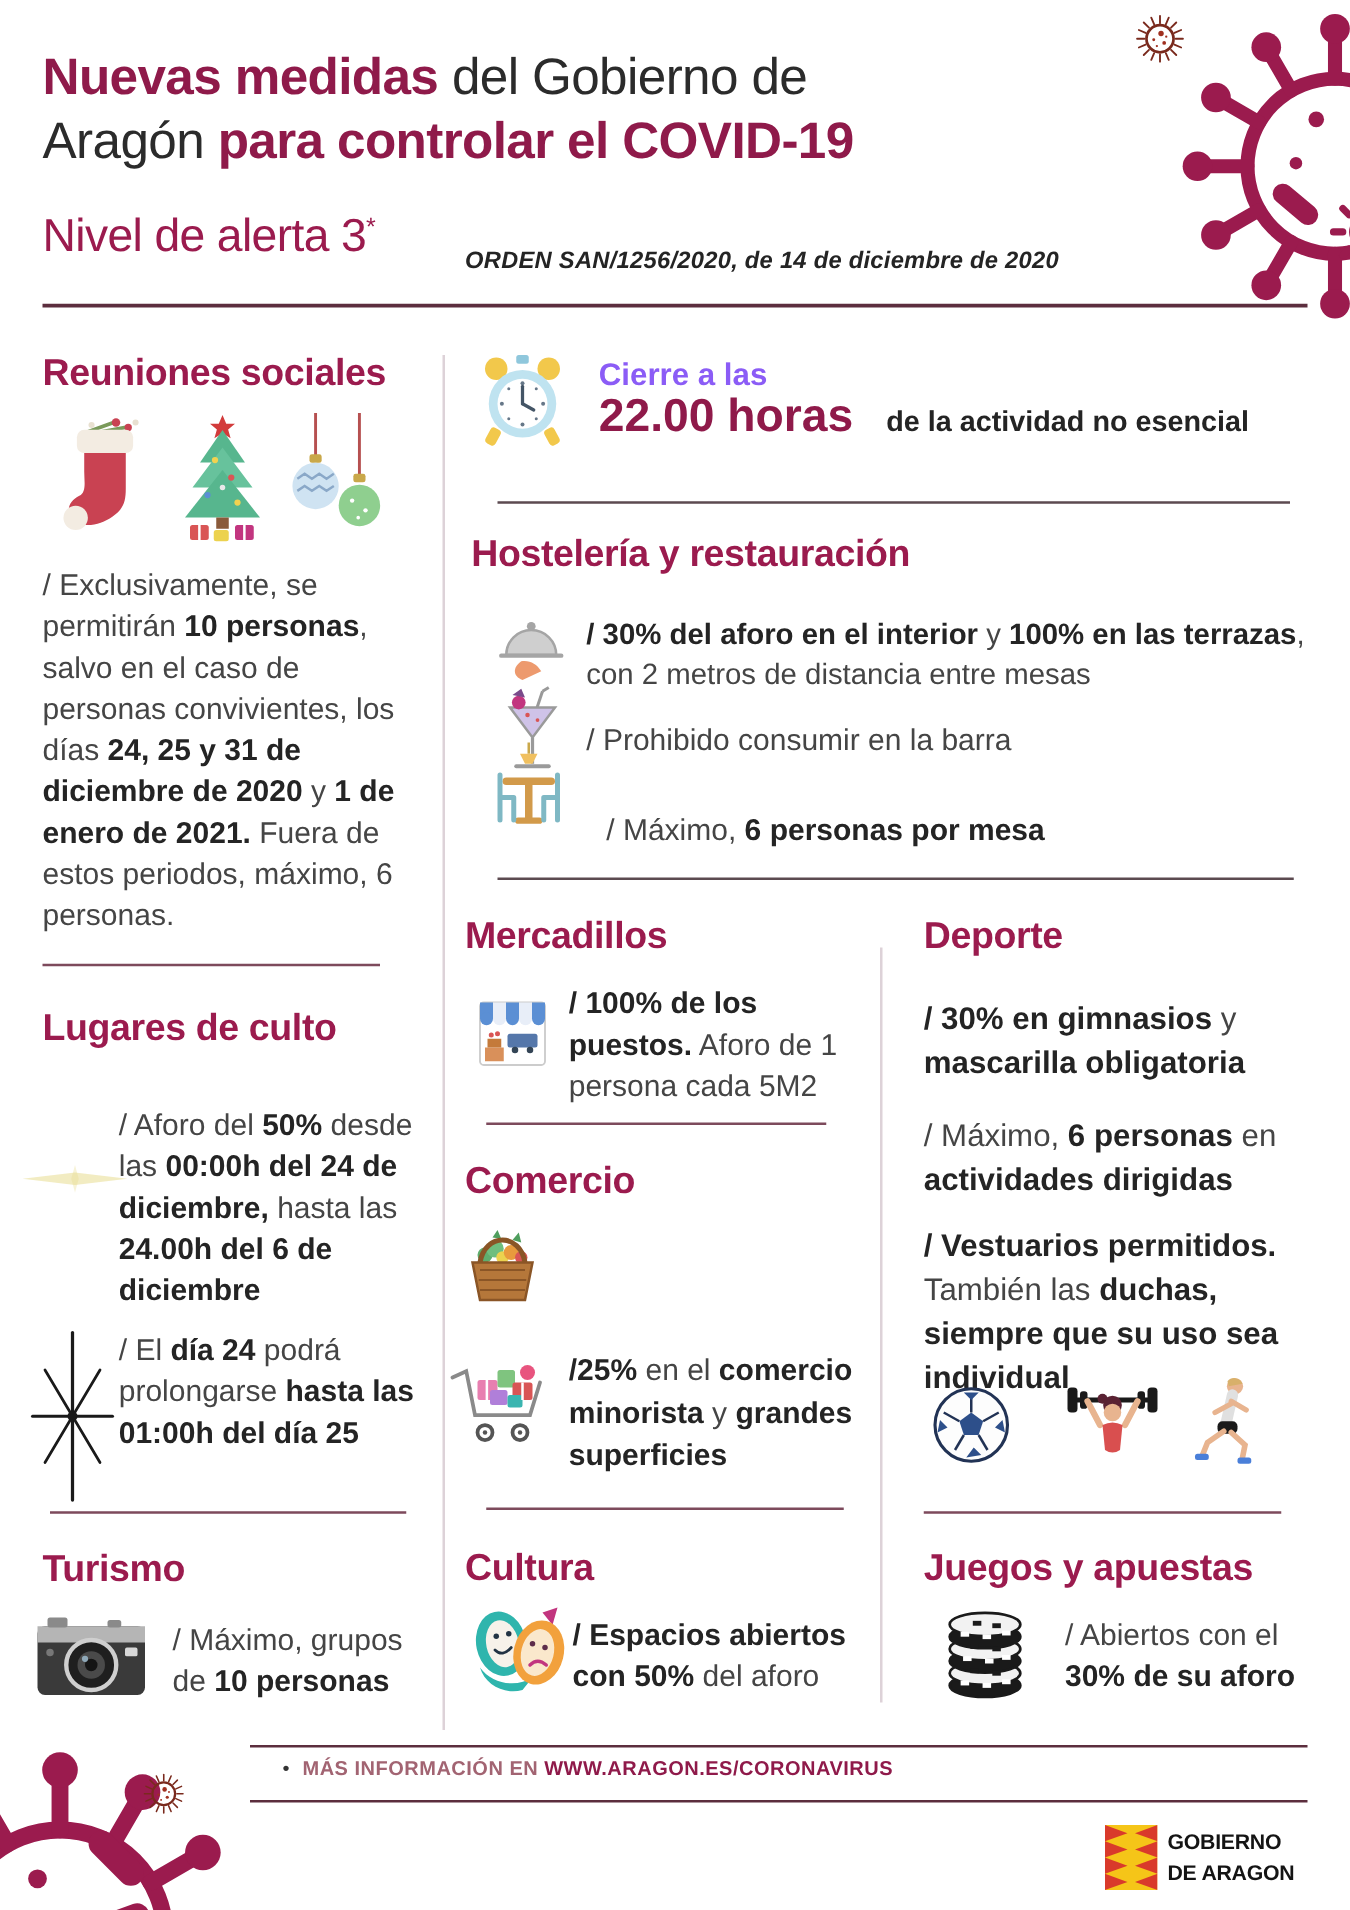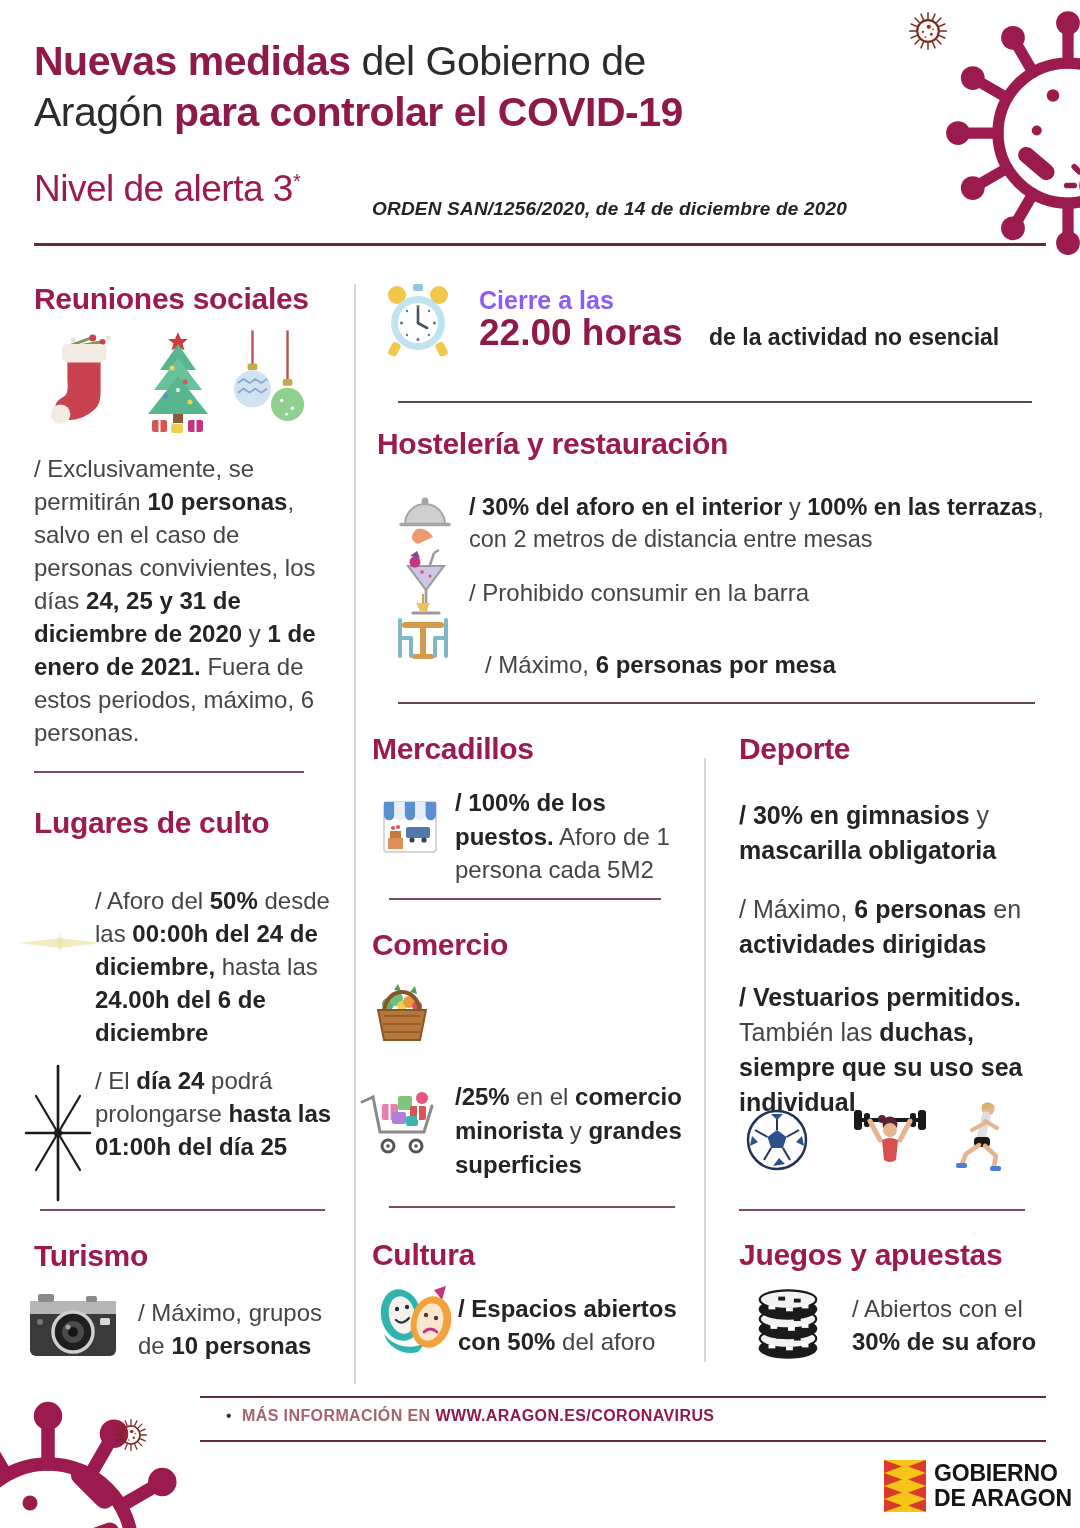--- a/index.html
+++ b/index.html
@@ -22,21 +22,21 @@
   .hline-mid{height:2px;background:#5c4a50;}
   .vline{width:2px;background:#ddd2d8;}
   .cierre-prefix{font-size:25px;font-weight:bold;color:#8b5cf6;}
   .cierre-line2{white-space:nowrap;}
   .cierre-time{font-size:37px;font-weight:bold;color:#8f1a4a;}
   .cierre-rest{font-size:23px;font-weight:bold;color:#242424;margin-left:20px;}
   .footer-info{font-size:16px;letter-spacing:0.4px;white-space:nowrap;}
   .footer-bullet{color:#333;margin-right:10px;}
   .footer-prefix{color:#a26472;font-weight:600;}
   .footer-url{color:#8f1a4a;font-weight:bold;}
-  .logo-text{font-size:23px;line-height:25px;font-weight:bold;color:#141414;letter-spacing:-0.2px;}
+  .logo-text{font-size:17px;line-height:25px;font-weight:bold;color:#141414;letter-spacing:-0.2px;}
   svg{display:block;}
 </style>
 </head>
 <body>
 
 <div class="canvas">
 
   <svg width="0" height="0" style="position:absolute" aria-hidden="true">
     <defs>
       <g id="virus-big" stroke="#9b1b4e" fill="none" stroke-width="9">

